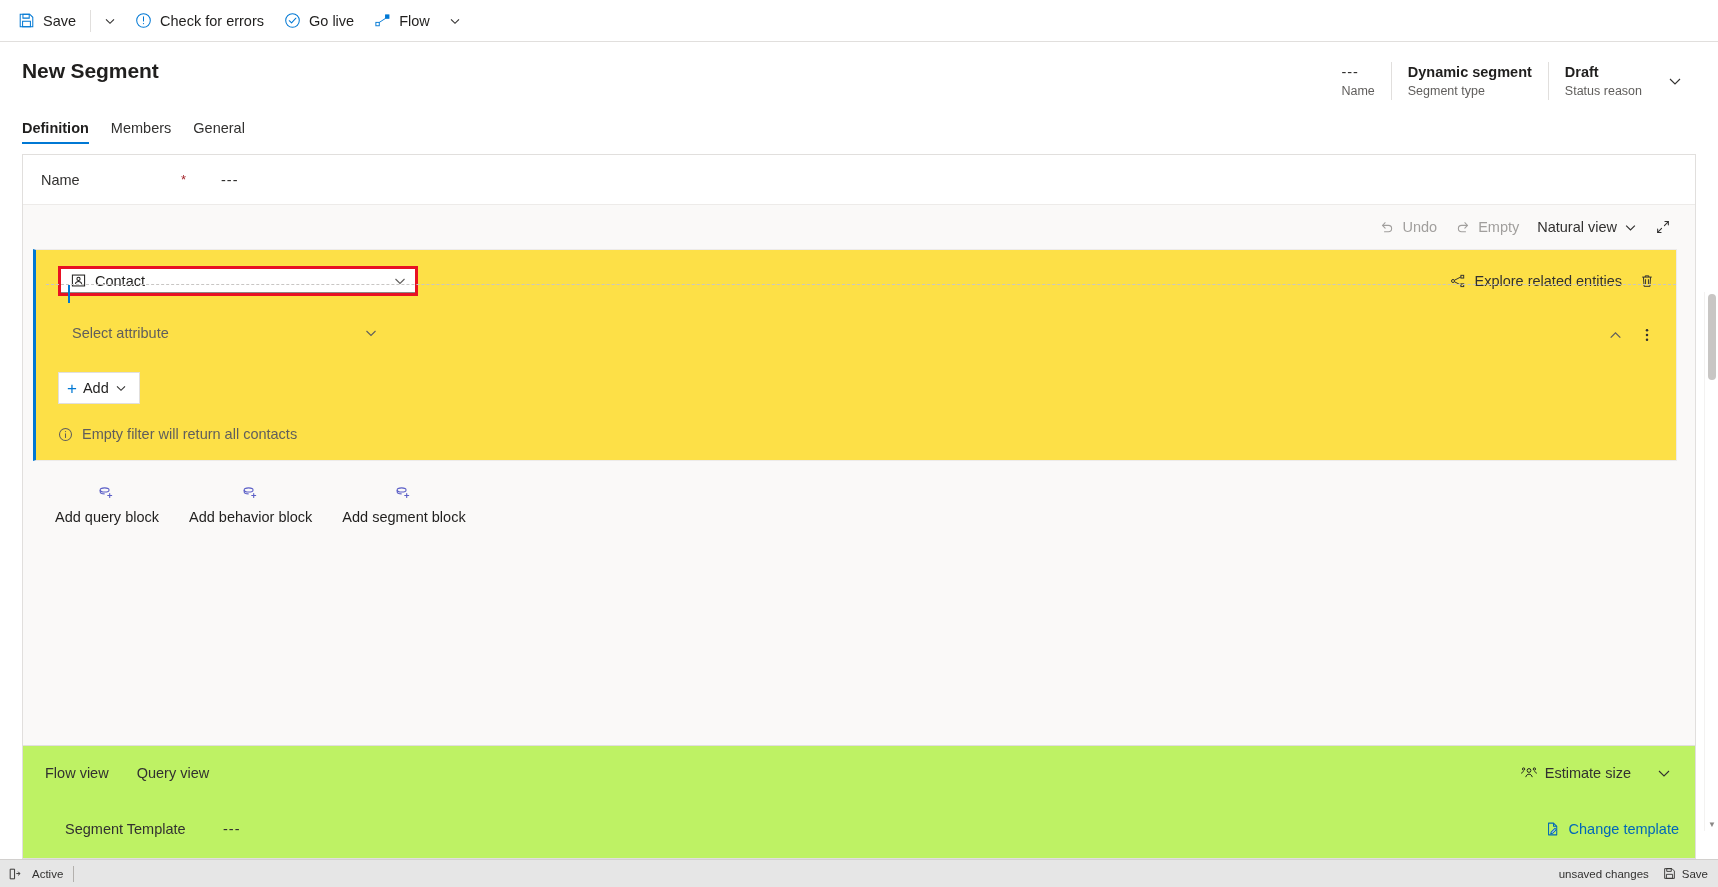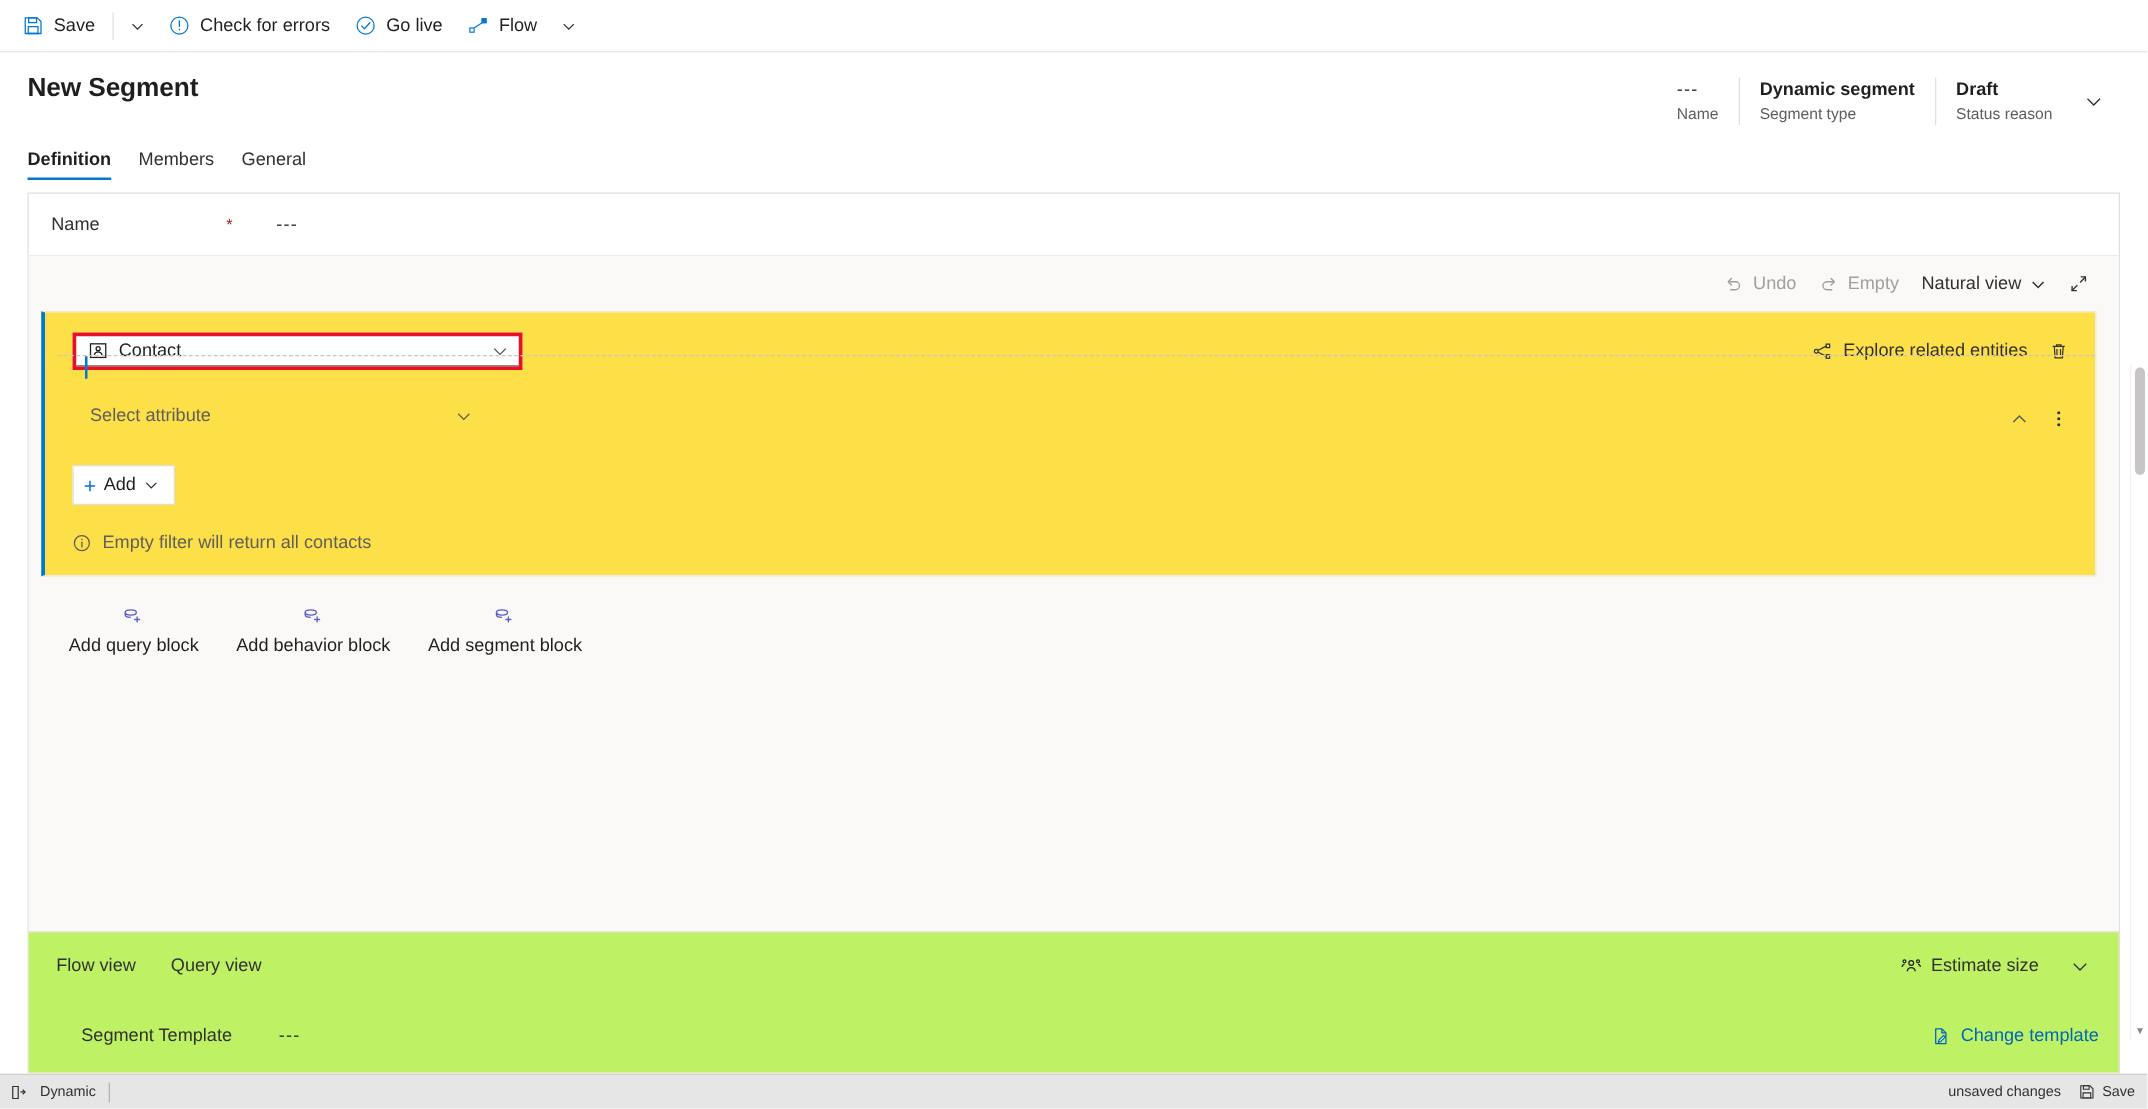--- a/index.html
+++ b/index.html
@@ -726,21 +726,21 @@
 
   <div class="statusbar">
     <div class="status-left">
       <span>
         <svg width="14" height="14" viewBox="0 0 16 16" fill="none" stroke="#323130" stroke-width="1.1">
           <path d="M2.5 2.5h5v11h-5z"></path>
           <path d="M9.5 7.5h4"></path>
           <path d="M11.6 5.4 13.7 7.5 11.6 9.6"></path>
         </svg>
       </span>
-      <span>Dynamic</span>
+      <span>Active</span>
       <span class="status-sep"></span>
     </div>
     <div class="status-right">
       <span>unsaved changes</span>
       <span class="status-item">
         <span>
           <svg width="13" height="13" viewBox="0 0 16 16" fill="none" stroke="#323130" stroke-width="1.1">
             <path d="M2 2h9l3 3v9H2z"></path>
             <path d="M4.6 2h5.6v3.4H4.6z"></path>
             <path d="M4.2 9h7.6v5H4.2z"></path>

